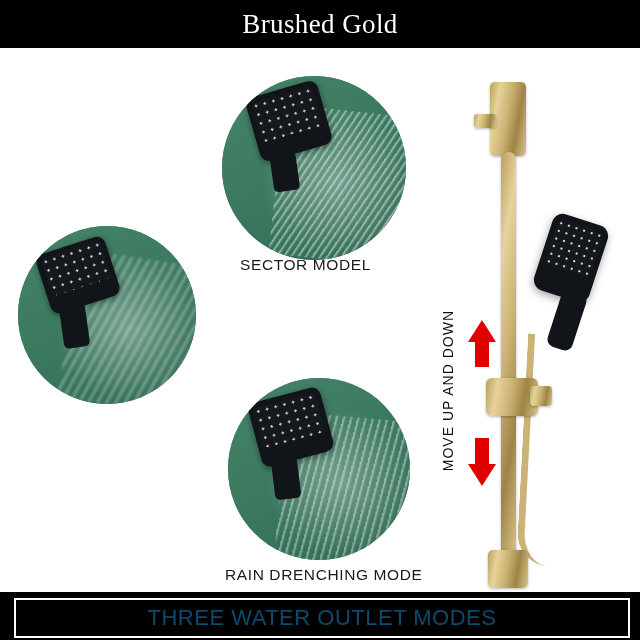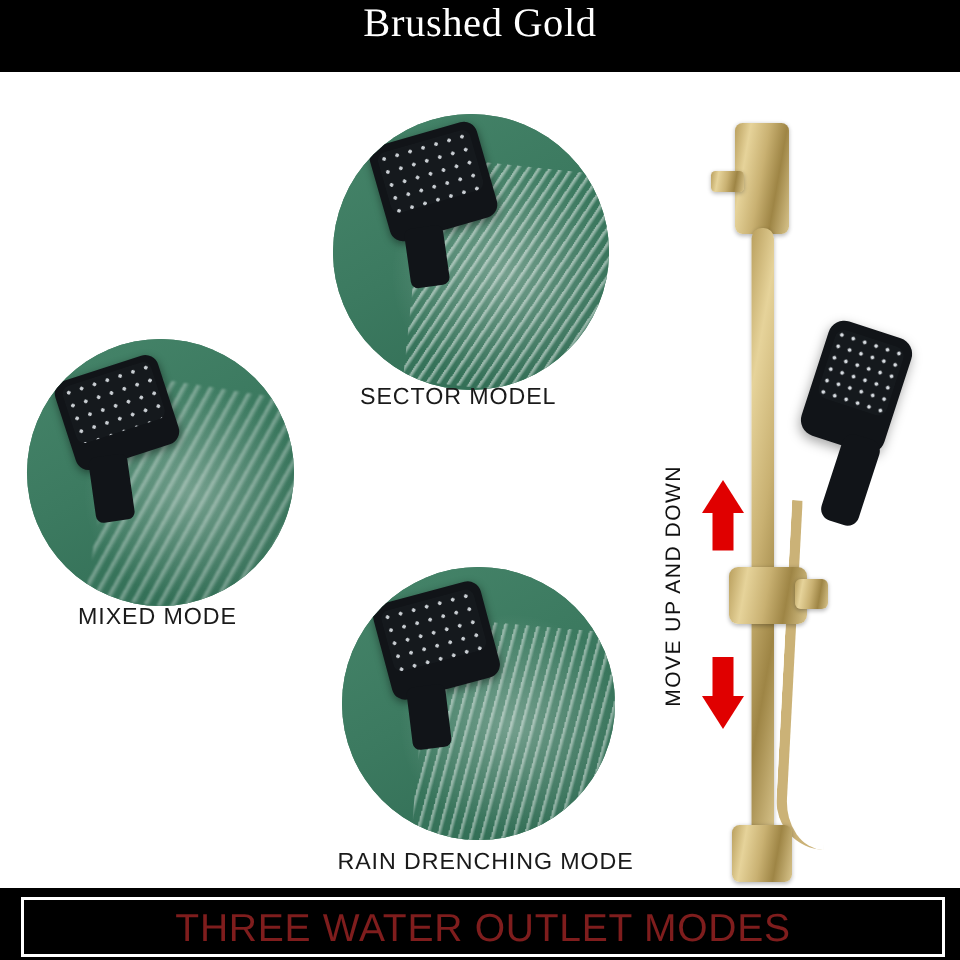--- a/index.html
+++ b/index.html
@@ -8,21 +8,21 @@
     background:#ffffff;
     font-family:"Liberation Sans", sans-serif;
     overflow:hidden;
     position:relative;
   }
 
   
   .title-bar{
     position:absolute;left:0;top:0;width:640px;height:48px;
     background:#000000;
-    display:flex;align-items:flex-start;justify-content:center;
+    display:flex;align-items:center;justify-content:center;
   }
   .title-bar .title-text{
     color:#ffffff;
     font-family:"Liberation Serif", serif;
     font-size:27px;
     letter-spacing:.4px;
   }
 
   
   .stage{
@@ -143,21 +143,21 @@
   
   .bottom-bar{
     position:absolute;left:0;top:592px;width:640px;height:48px;background:#000000;
   }
   .bottom-box{
     position:absolute;left:14px;top:598px;width:612px;height:36px;
     border:2px solid #ffffff;
     display:flex;align-items:center;justify-content:center;
   }
   .bottom-box .bottom-text{
-    color:#7f1d1d;font-size:26px;letter-spacing:.5px;
+    color:#0c4a6e;font-size:22px;letter-spacing:.5px;
   }
 </style>
 </head>
 <body>
 
 <div class="title-bar">
   <span class="title-text">Brushed Gold</span>
 </div>
 
 <div class="stage">
@@ -173,21 +173,20 @@
   <div class="caption" style="left:240px;top:208px;">SECTOR MODEL</div>
 
   <div class="circle" style="left:18px;top:178px;width:178px;height:178px;">
     <div class="bg"></div>
     <div class="spray soft" style="left:50px;top:34px;width:158px;height:150px;transform:rotate(9deg);"></div>
     <div class="head" style="left:24px;top:18px;width:72px;height:62px;transform:rotate(-18deg);">
       <div class="face"></div>
       <div class="handle" style="left:4px;top:56px;width:26px;height:44px;transform:rotate(10deg);"></div>
     </div>
   </div>
-  <div class="caption" style="left:52px;top:355px;">MIXED MODE</div>
 
   <div class="circle" style="left:228px;top:330px;width:182px;height:182px;">
     <div class="bg"></div>
     <div class="spray rain" style="left:52px;top:40px;width:162px;height:150px;transform:rotate(5deg);"></div>
     <div class="head" style="left:26px;top:16px;width:74px;height:66px;transform:rotate(-15deg);">
       <div class="face"></div>
       <div class="handle" style="left:6px;top:60px;width:26px;height:42px;transform:rotate(8deg);"></div>
     </div>
   </div>
   <div class="caption" style="left:196px;top:518px;margin-left:29px;">RAIN DRENCHING MODE</div>

